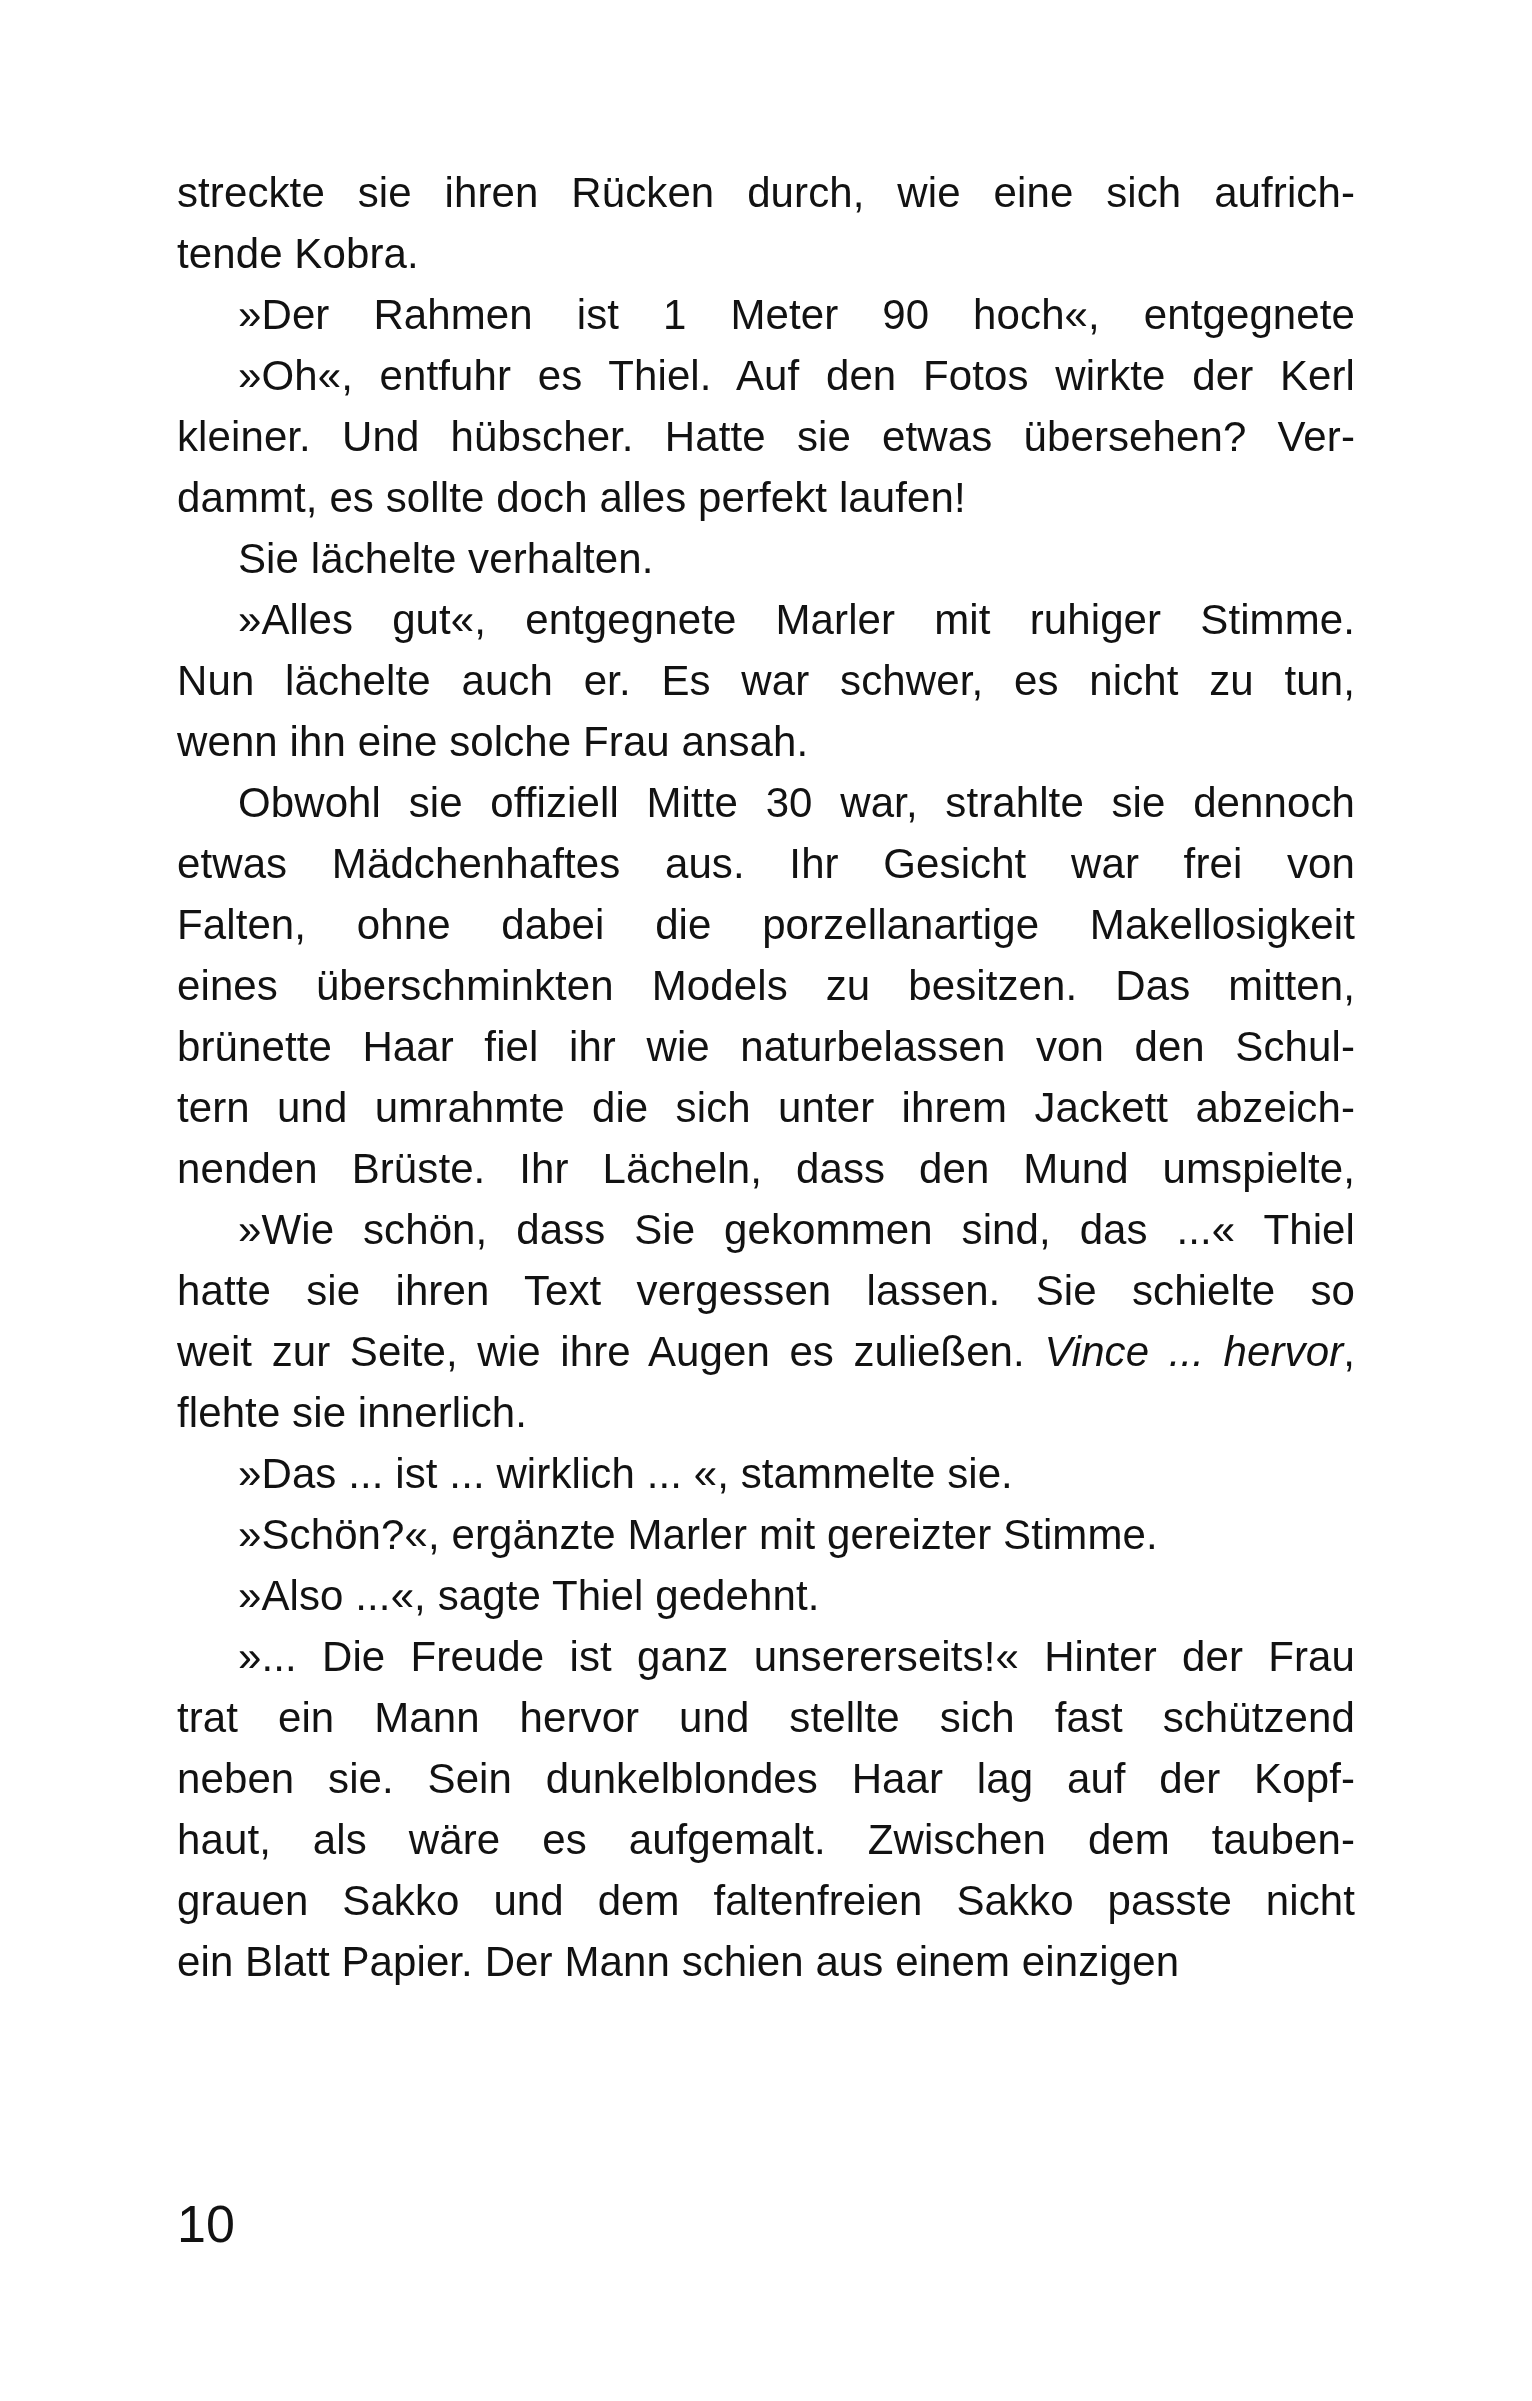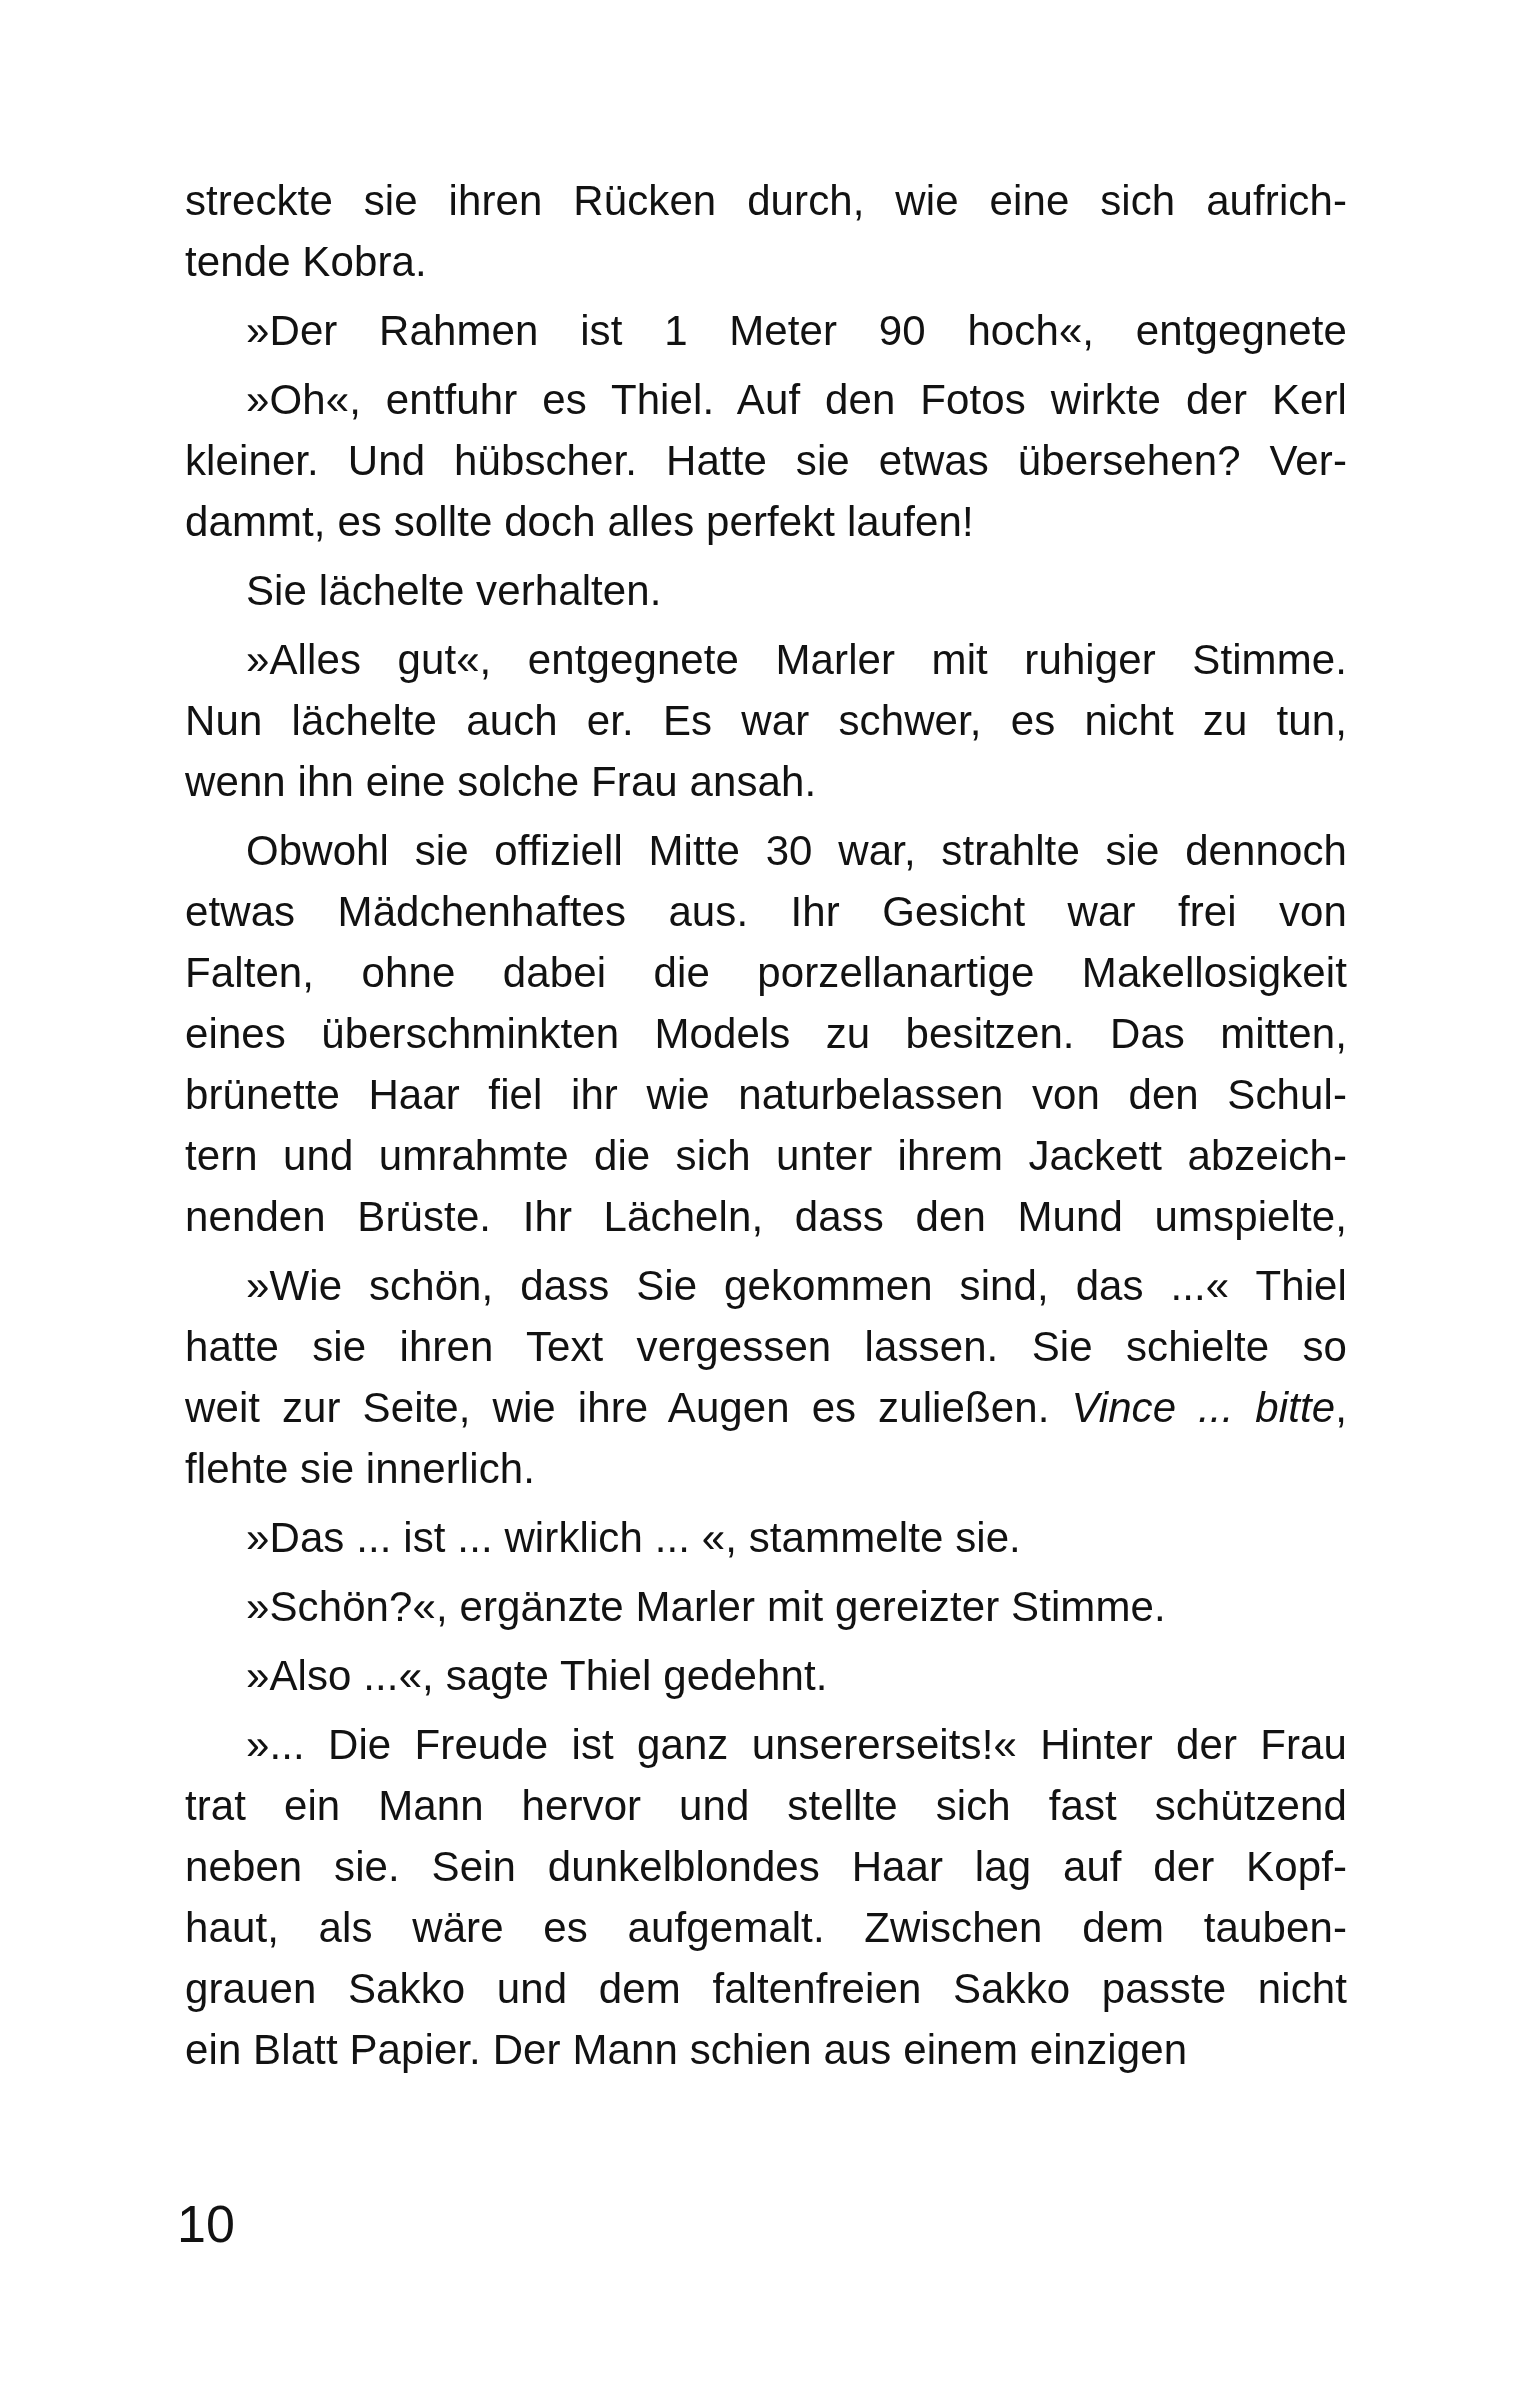--- a/index.html
+++ b/index.html
@@ -19,21 +19,21 @@
   .text-block {
     position: absolute;
     left: 177px;
     right: 177px;
     top: 162px;
     font-size: 42px;
     line-height: 61px;
     letter-spacing: 0.1px;
   }
   .paragraph {
-    margin: 8px;
+    margin: 0;
     padding: 0;
   }
   .line {
     text-align: justify;
     text-align-last: justify;
     text-justify: inter-word;
     white-space: normal;
   }
   .line.last {
     text-align-last: left;
@@ -82,21 +82,21 @@
         <div class="line">etwas Mädchenhaftes aus. Ihr Gesicht war frei von</div>
         <div class="line">Falten, ohne dabei die porzellanartige Makellosigkeit</div>
         <div class="line">eines überschminkten Models zu besitzen. Das mitten,</div>
         <div class="line">brünette Haar fiel ihr wie naturbelassen von den Schul-</div>
         <div class="line">tern und umrahmte die sich unter ihrem Jackett abzeich-</div>
         <div class="line">nenden Brüste. Ihr Lächeln, dass den Mund umspielte,</div>
       </div>
       <div class="paragraph">
         <div class="line indent">»Wie schön, dass Sie gekommen sind, das ...« Thiel</div>
         <div class="line">hatte sie ihren Text vergessen lassen. Sie schielte so</div>
-        <div class="line"><span class="">weit zur Seite, wie ihre Augen es zuließen. </span><span class="italic">Vince ... bitte</span><span class="">,</span></div>
+        <div class="line"><span class="">weit zur Seite, wie ihre Augen es zuließen. </span><span class="italic">Vince ... hervor</span><span class="">,</span></div>
         <div class="line last">flehte sie innerlich.</div>
       </div>
       <div class="paragraph">
         <div class="line indent last">»Das ... ist ... wirklich ... «, stammelte sie.</div>
       </div>
       <div class="paragraph">
         <div class="line indent last">»Schön?«, ergänzte Marler mit gereizter Stimme.</div>
       </div>
       <div class="paragraph">
         <div class="line indent last">»Also ...«, sagte Thiel gedehnt.</div>

